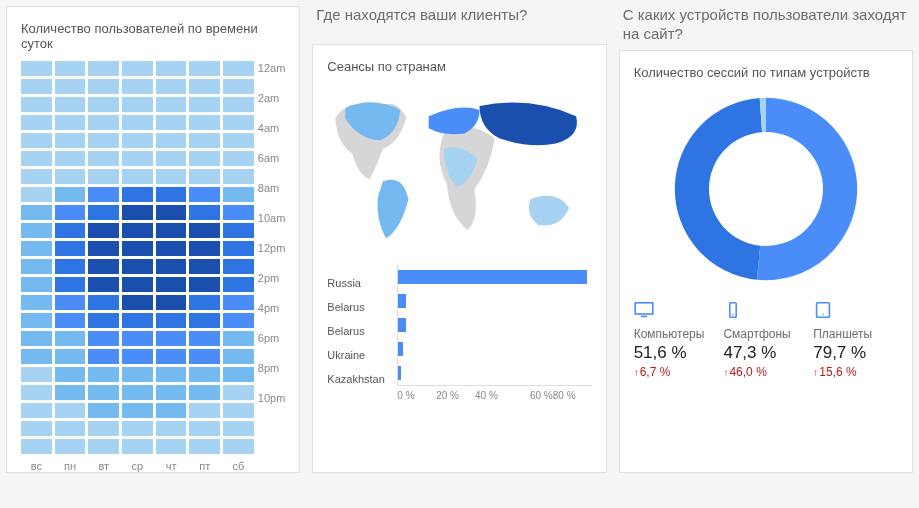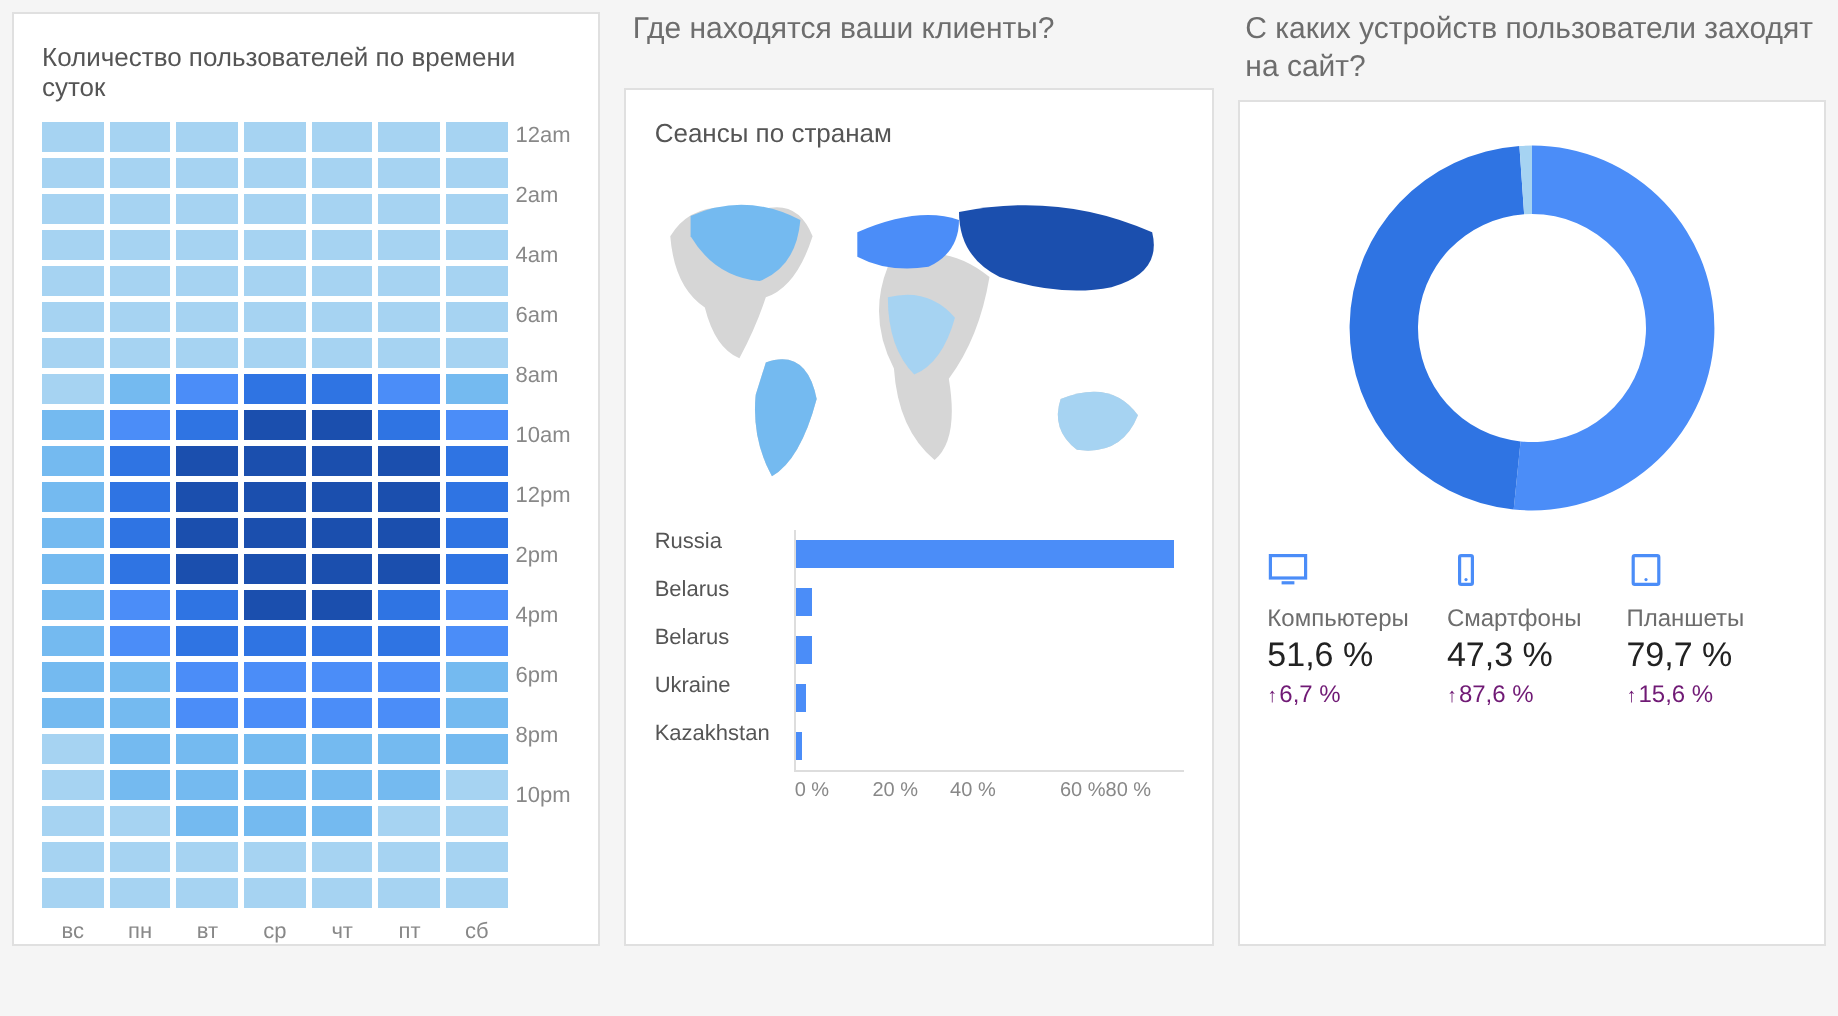--- a/index.html
+++ b/index.html
@@ -72,21 +72,21 @@
     color: #888;
     margin-top: 6px;
     text-align: center;
   }
 
   
   .worldmap { width: 100%; height: 170px; }
   .country-bars { margin-top: 8px; }
   .country-row {
     display: flex;
-    align-items: flex-start;
+    align-items: flex-end;
     height: 24px;
     font-size: 11px;
     color: #555;
   }
   .country-name { width: 70px; flex-shrink: 0; }
   .country-bar {
     flex: 1;
     position: relative;
     border-left: 1px solid #ddd;
     height: 100%;
@@ -116,21 +116,21 @@
   .device-stats {
     display: flex;
     gap: 5px;
     margin-top: 4px;
   }
   .device-col { flex: 1; }
   .device-icon { width: 20px; height: 16px; margin-bottom: 6px; }
   .device-label { font-size: 12px; color: #6d6d6d; }
   .device-value { font-size: 17px; color: #222; margin: 2px 0; }
   .device-delta { font-size: 12px; }
-  .delta-up { color: #701a75; }
+  .delta-up { color: #b91c1c; }
   .delta-up::before { content: "↑"; margin-right: 1px; font-size: 10px; }
 </style>
 </head>
 <body>
 
 <div class="dashboard">
 
   <div class="panel">
     <div class="card">
       <div class="card-title">Количество пользователей по времени суток</div>
@@ -387,20 +387,21 @@
             <div style="flex: 1 1 0%;">80 %</div>
           </div>
       </div>
 
     </div>
   </div>
 
   <div class="panel">
     <div class="panel-question">С каких устройств пользователи заходят на сайт?</div>
     <div class="card">
+      <div class="card-title">Количество сессий по типам устройств</div>
       <div class="card-body">
         <div class="donut-wrap">
           <svg class="donut" viewBox="0 0 100 100" id="donut">
               <path d="M 50 2 A 48 48 0 1 1 45.18263768714169 97.75764881510241 L 46.989148554463554 79.848530509439 A 30 30 0 1 0 50 20 Z" fill="#4b8df8"></path>
               <path d="M 45.18263768714169 97.75764881510241 A 48 48 0 0 1 46.68511876570851 2.1145996946611874 L 47.92819922856782 20.071624809163243 A 30 30 0 0 0 46.989148554463554 79.848530509439 Z" fill="#2f74e3"></path>
               <path d="M 46.68511876570851 2.1145996946611874 A 48 48 0 0 1 49.99999999999999 2 L 49.99999999999999 20 A 30 30 0 0 0 47.92819922856782 20.071624809163243 Z" fill="#a6d3f2"></path>
             </svg>
         </div>
         <div class="device-stats">
           <div class="device-col">
@@ -412,21 +413,21 @@
             <div class="device-value">51,6 %</div>
             <div class="device-delta delta-up">6,7 %</div>
           </div>
           <div class="device-col">
             <svg class="device-icon" viewBox="0 0 24 20">
                 <rect x="8" y="1" width="8" height="18" rx="1" fill="none" stroke="#4b8df8" stroke-width="2"></rect>
                 <circle cx="12" cy="16" r="1" fill="#4b8df8"></circle>
               </svg>
             <div class="device-label">Смартфоны</div>
             <div class="device-value">47,3 %</div>
-            <div class="device-delta delta-up">87,6 %</div>
+            <div class="device-delta delta-up">46,0 %</div>
           </div>
           <div class="device-col">
             <svg class="device-icon" viewBox="0 0 24 20">
                 <rect x="4" y="1" width="16" height="18" rx="1" fill="none" stroke="#4b8df8" stroke-width="2"></rect>
                 <circle cx="12" cy="16" r="1" fill="#4b8df8"></circle>
               </svg>
             <div class="device-label">Планшеты</div>
             <div class="device-value">79,7 %</div>
             <div class="device-delta delta-up">15,6 %</div>
           </div>

